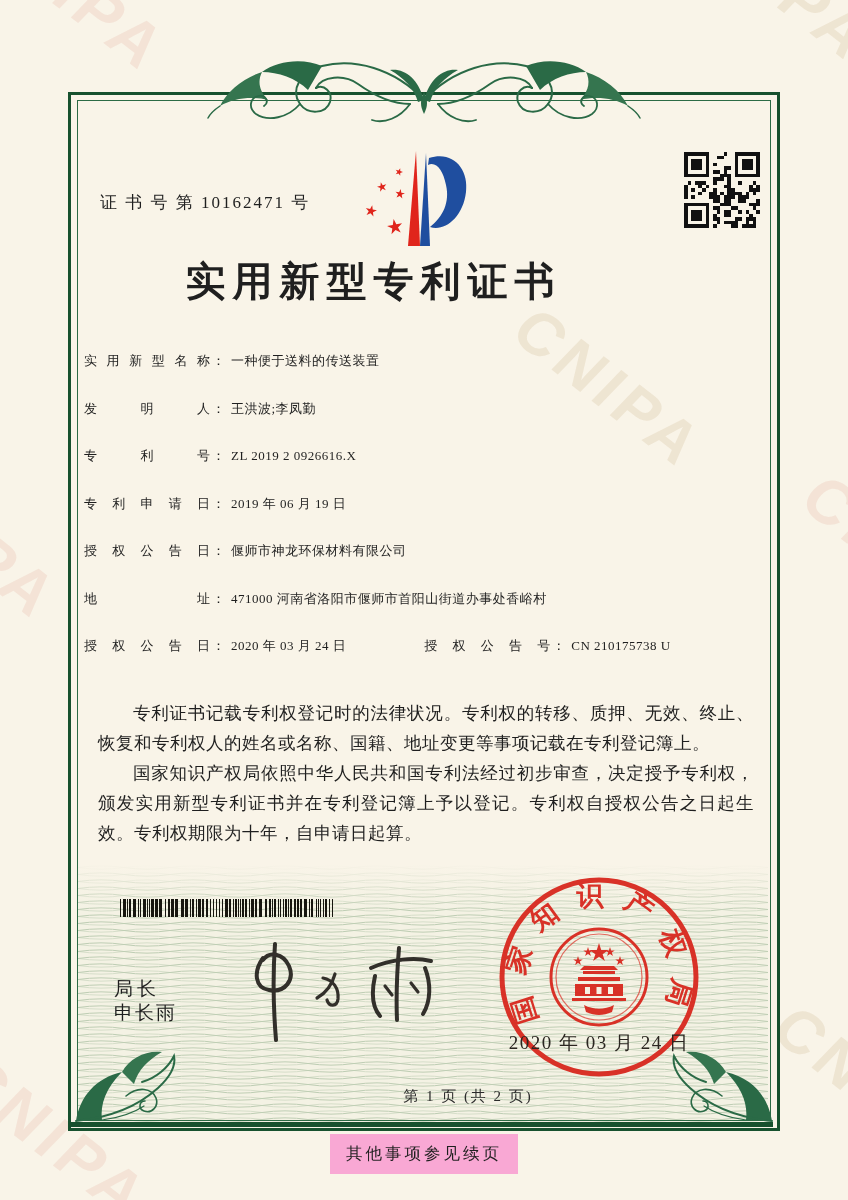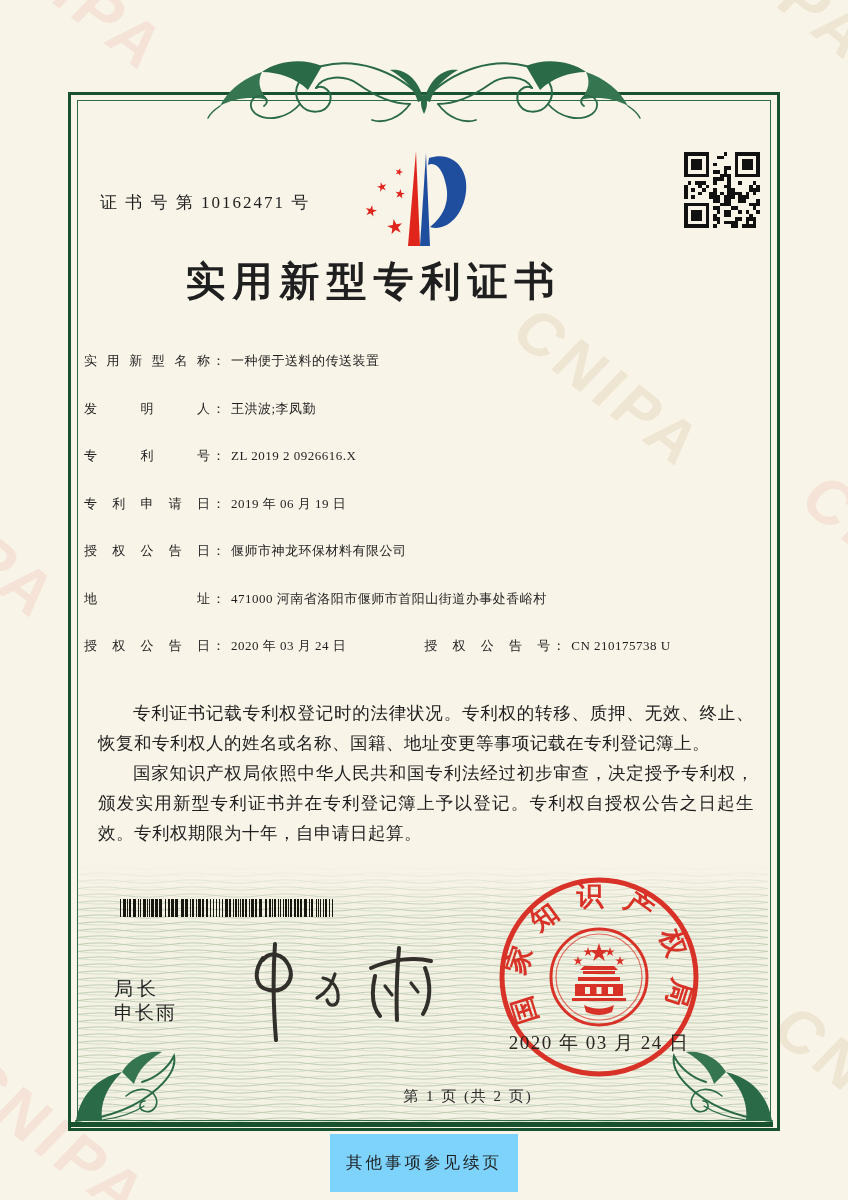--- a/index.html
+++ b/index.html
@@ -35,21 +35,21 @@
   .barcode{left:120px;top:899px;width:218px;height:18px;}
   
   .signer-title{left:114px;top:964px;font-size:19px;letter-spacing:4px;margin-top:12px;}
   .signer-name{left:114px;top:1000px;font-size:19px;letter-spacing:2px;text-align:center;}
   .signature{left:233px;top:938px;}
   
   .seal{left:492px;top:870px;}
   
   .pagefoot{left:0;top:1087px;width:848px;text-align:center;font-size:15px;letter-spacing:2px;color:#2b2b2b;padding-left:44px;}
   .contnote{left:0;top:1134px;width:848px;text-align:center;}
-  .contnote span{display:inline-block;background:#7dd3fc;padding:18px 16px;font-size:16.5px;letter-spacing:3px;}
+  .contnote span{display:inline-block;background:#f9a8d4;padding:9px 16px;font-size:16.5px;letter-spacing:3px;}
   .qr{left:684px;top:152px;}
   .logo{left:353px;top:147px;}
   .ornament-top{left:204px;top:48px;}
   .orn-bl{left:72px;top:1040px;}
   .orn-br{left:656px;top:1040px;transform:scaleX(-1);}
 </style>
 </head>
 <body>
 
 <svg width="0" height="0" style="position:absolute">

